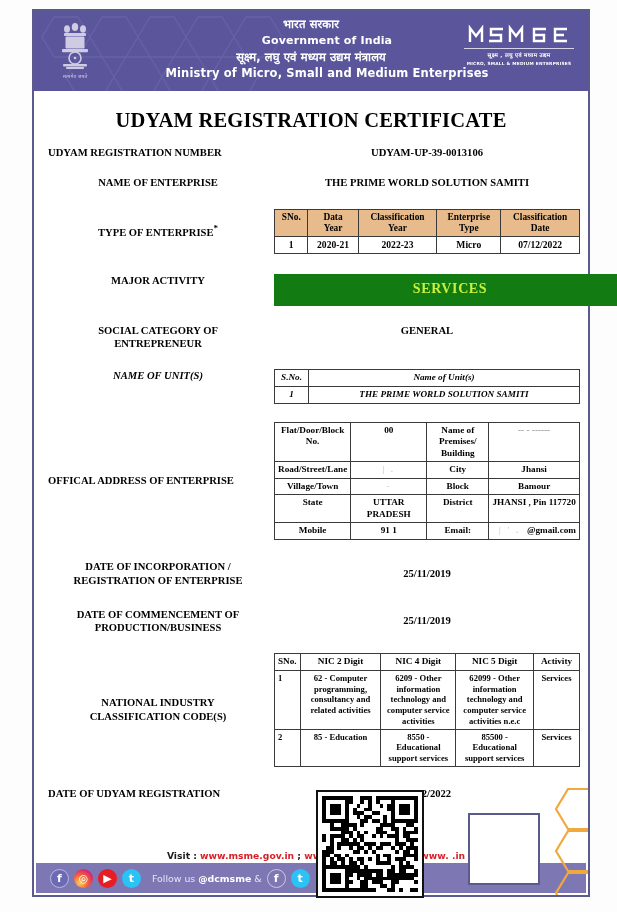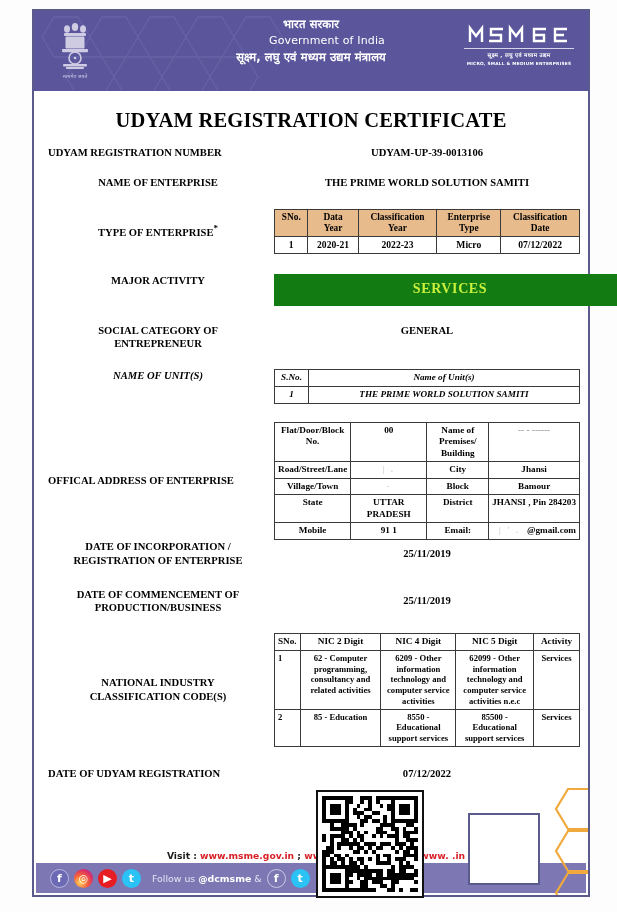--- a/index.html
+++ b/index.html
@@ -44,21 +44,21 @@
     position: absolute; left: 0; right: 0; top: 5px;
     text-align: center;
     color: #ffffff;
     font-family: "DejaVu Sans", sans-serif;
   }
   .hdr-hi {
     font-size: 11.5px; font-weight: bold; line-height: 1.45;
     letter-spacing: .1px;
   }
   .hdr-en {
-    font-size: 11px; font-weight: normal; line-height: 1.45;
+    font-size: 11px; font-weight: bold; line-height: 1.45;
     letter-spacing: .15px;
     padding-left: 32px;
   }
   .hdr-en.big { font-size: 11.5px; }
   .msme-logo {
     position: absolute; right: 14px; top: 12px;
     width: 110px; text-align: center;
   }
   .msme-word {
     display: flex; justify-content: center; gap: 2px;
@@ -181,21 +181,21 @@
   }
   .addr-table td.k { width: 74px; }
   .addr-table td.v1 { width: 76px; }
   .addr-table td.k2 { width: 62px; }
   .addr-k-tall { vertical-align: top !important; }
   .faint { color: #cfcfcf; letter-spacing: 2px; }
   .semifaint { color: #8f8f8f; }
   .email-cell { position: relative; }
   .email-cell .at { float: right; }
 
-  .r-date1 { align-items: center; }
+  .r-date1 { margin-top: 20px; align-items: center; }
   .r-date2 { margin-top: 20px; align-items: center; }
 
   
   .r-nic { margin-top: 18px; align-items: center; }
   .nic-table { width: 352px; }
   .nic-table th {
     font-weight: bold; font-size: 9.2px; text-align: center;
     padding: 3px 2px;
   }
   .nic-table td {
@@ -322,20 +322,21 @@
             <rect x="12" y="49" width="18" height="2" rx=".8"></rect>
           </g>
           <text x="21" y="60" font-size="5" fill="#cfcbe6" text-anchor="middle" font-family="DejaVu Sans, sans-serif">सत्यमेव जयते</text>
         </svg>
       </div>
 
       <div class="header-center">
         <div class="hdr-hi">भारत सरकार</div>
         <div class="hdr-en">Government of India</div>
         <div class="hdr-hi">सूक्ष्म, लघु एवं मध्यम उद्यम मंत्रालय</div>
+        <div class="hdr-en big">Ministry of Micro, Small and Medium Enterprises</div>
       </div>
 
       <div class="msme-logo">
         <div class="msme-word">
           <svg width="104" height="22" viewBox="0 0 104 22">
             <g fill="none" stroke="#ffffff" stroke-width="2.4">
               <path d="M3 19 V5 L9 13 L15 5 V19"></path>
               <path d="M36 6 H24 V12 H34 V18 H22"></path>
               <path d="M43 19 V5 L49 13 L55 5 V19"></path>
               <path d="M79 6 H67 V12 H77 V18 H67 V6"></path>
@@ -459,21 +460,21 @@
               <tr>
                 <td class="k">Village/Town</td>
                 <td class="v1 faint">-</td>
                 <td class="k2">Block</td>
                 <td>Bamour</td>
               </tr>
               <tr>
                 <td class="k">State</td>
                 <td class="v1">UTTAR PRADESH</td>
                 <td class="k2">District</td>
-                <td>JHANSI , Pin 284203</td>
+                <td>JHANSI , Pin 117720</td>
               </tr>
               <tr>
                 <td class="k">Mobile</td>
                 <td class="v1">91             1</td>
                 <td class="k2">Email:</td>
                 <td class="email-cell">
                   <span class="faint">|      '          .</span><span class="at">@gmail.com</span>
                 </td>
               </tr>
             </tbody>

